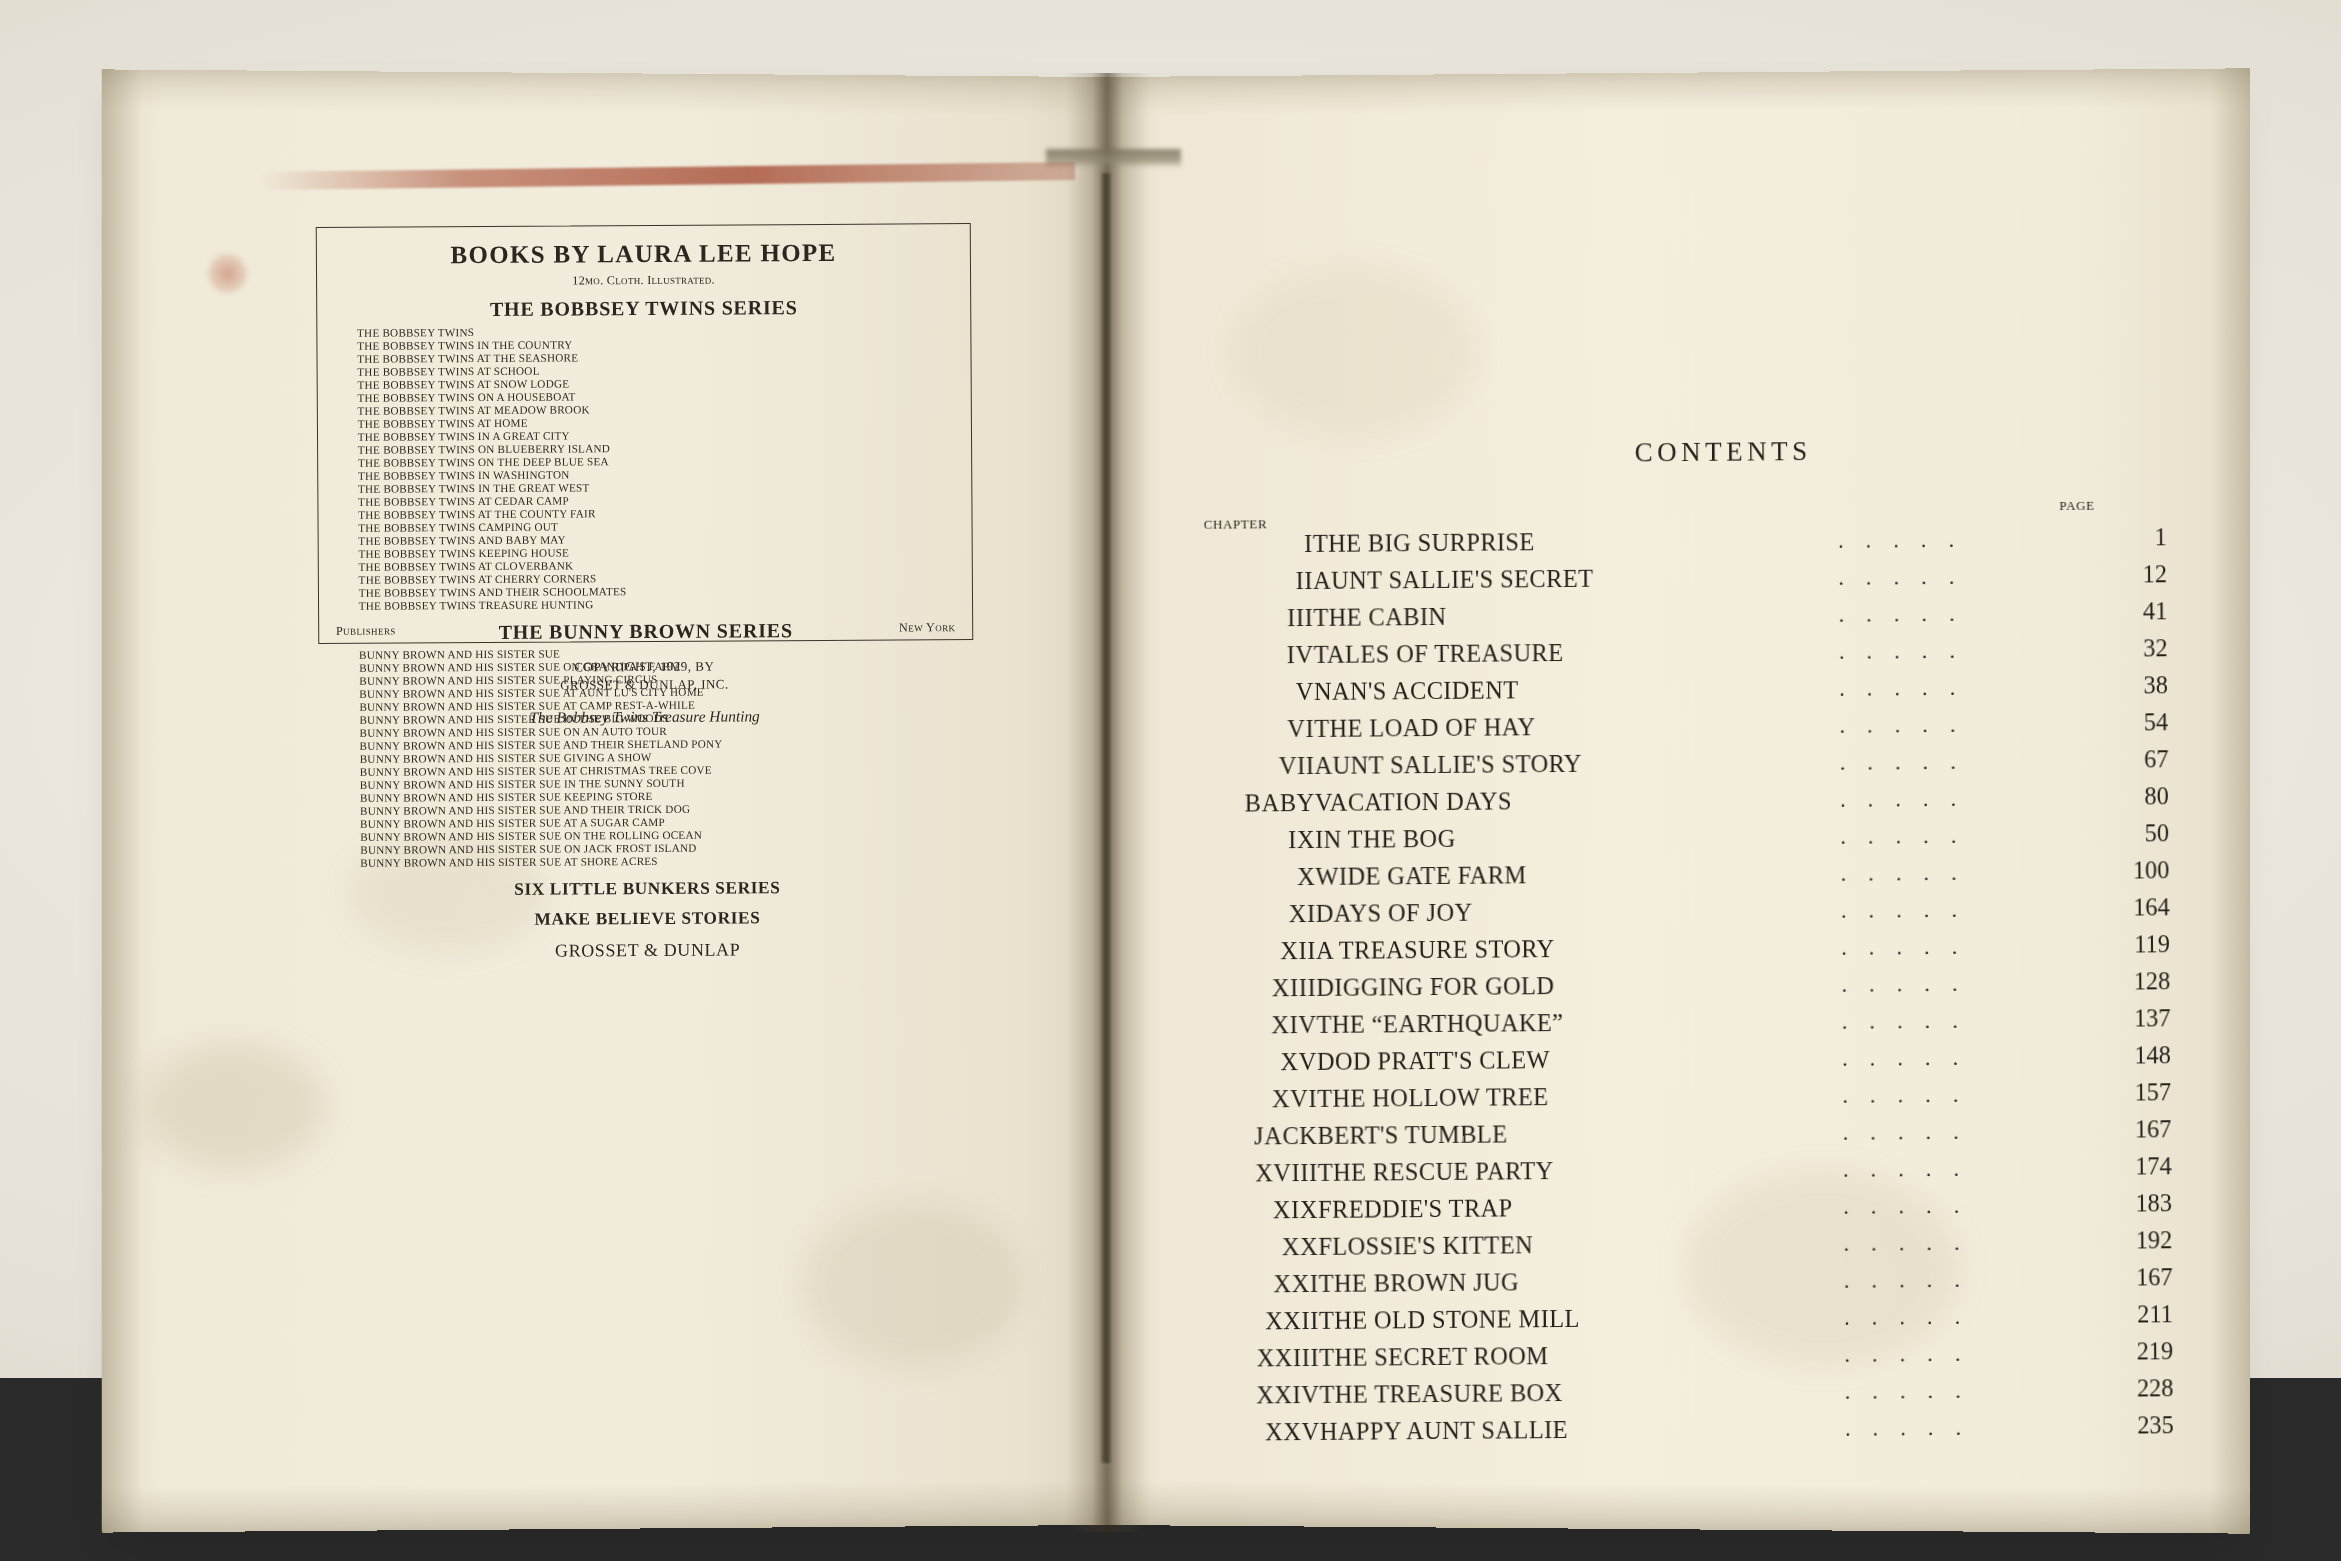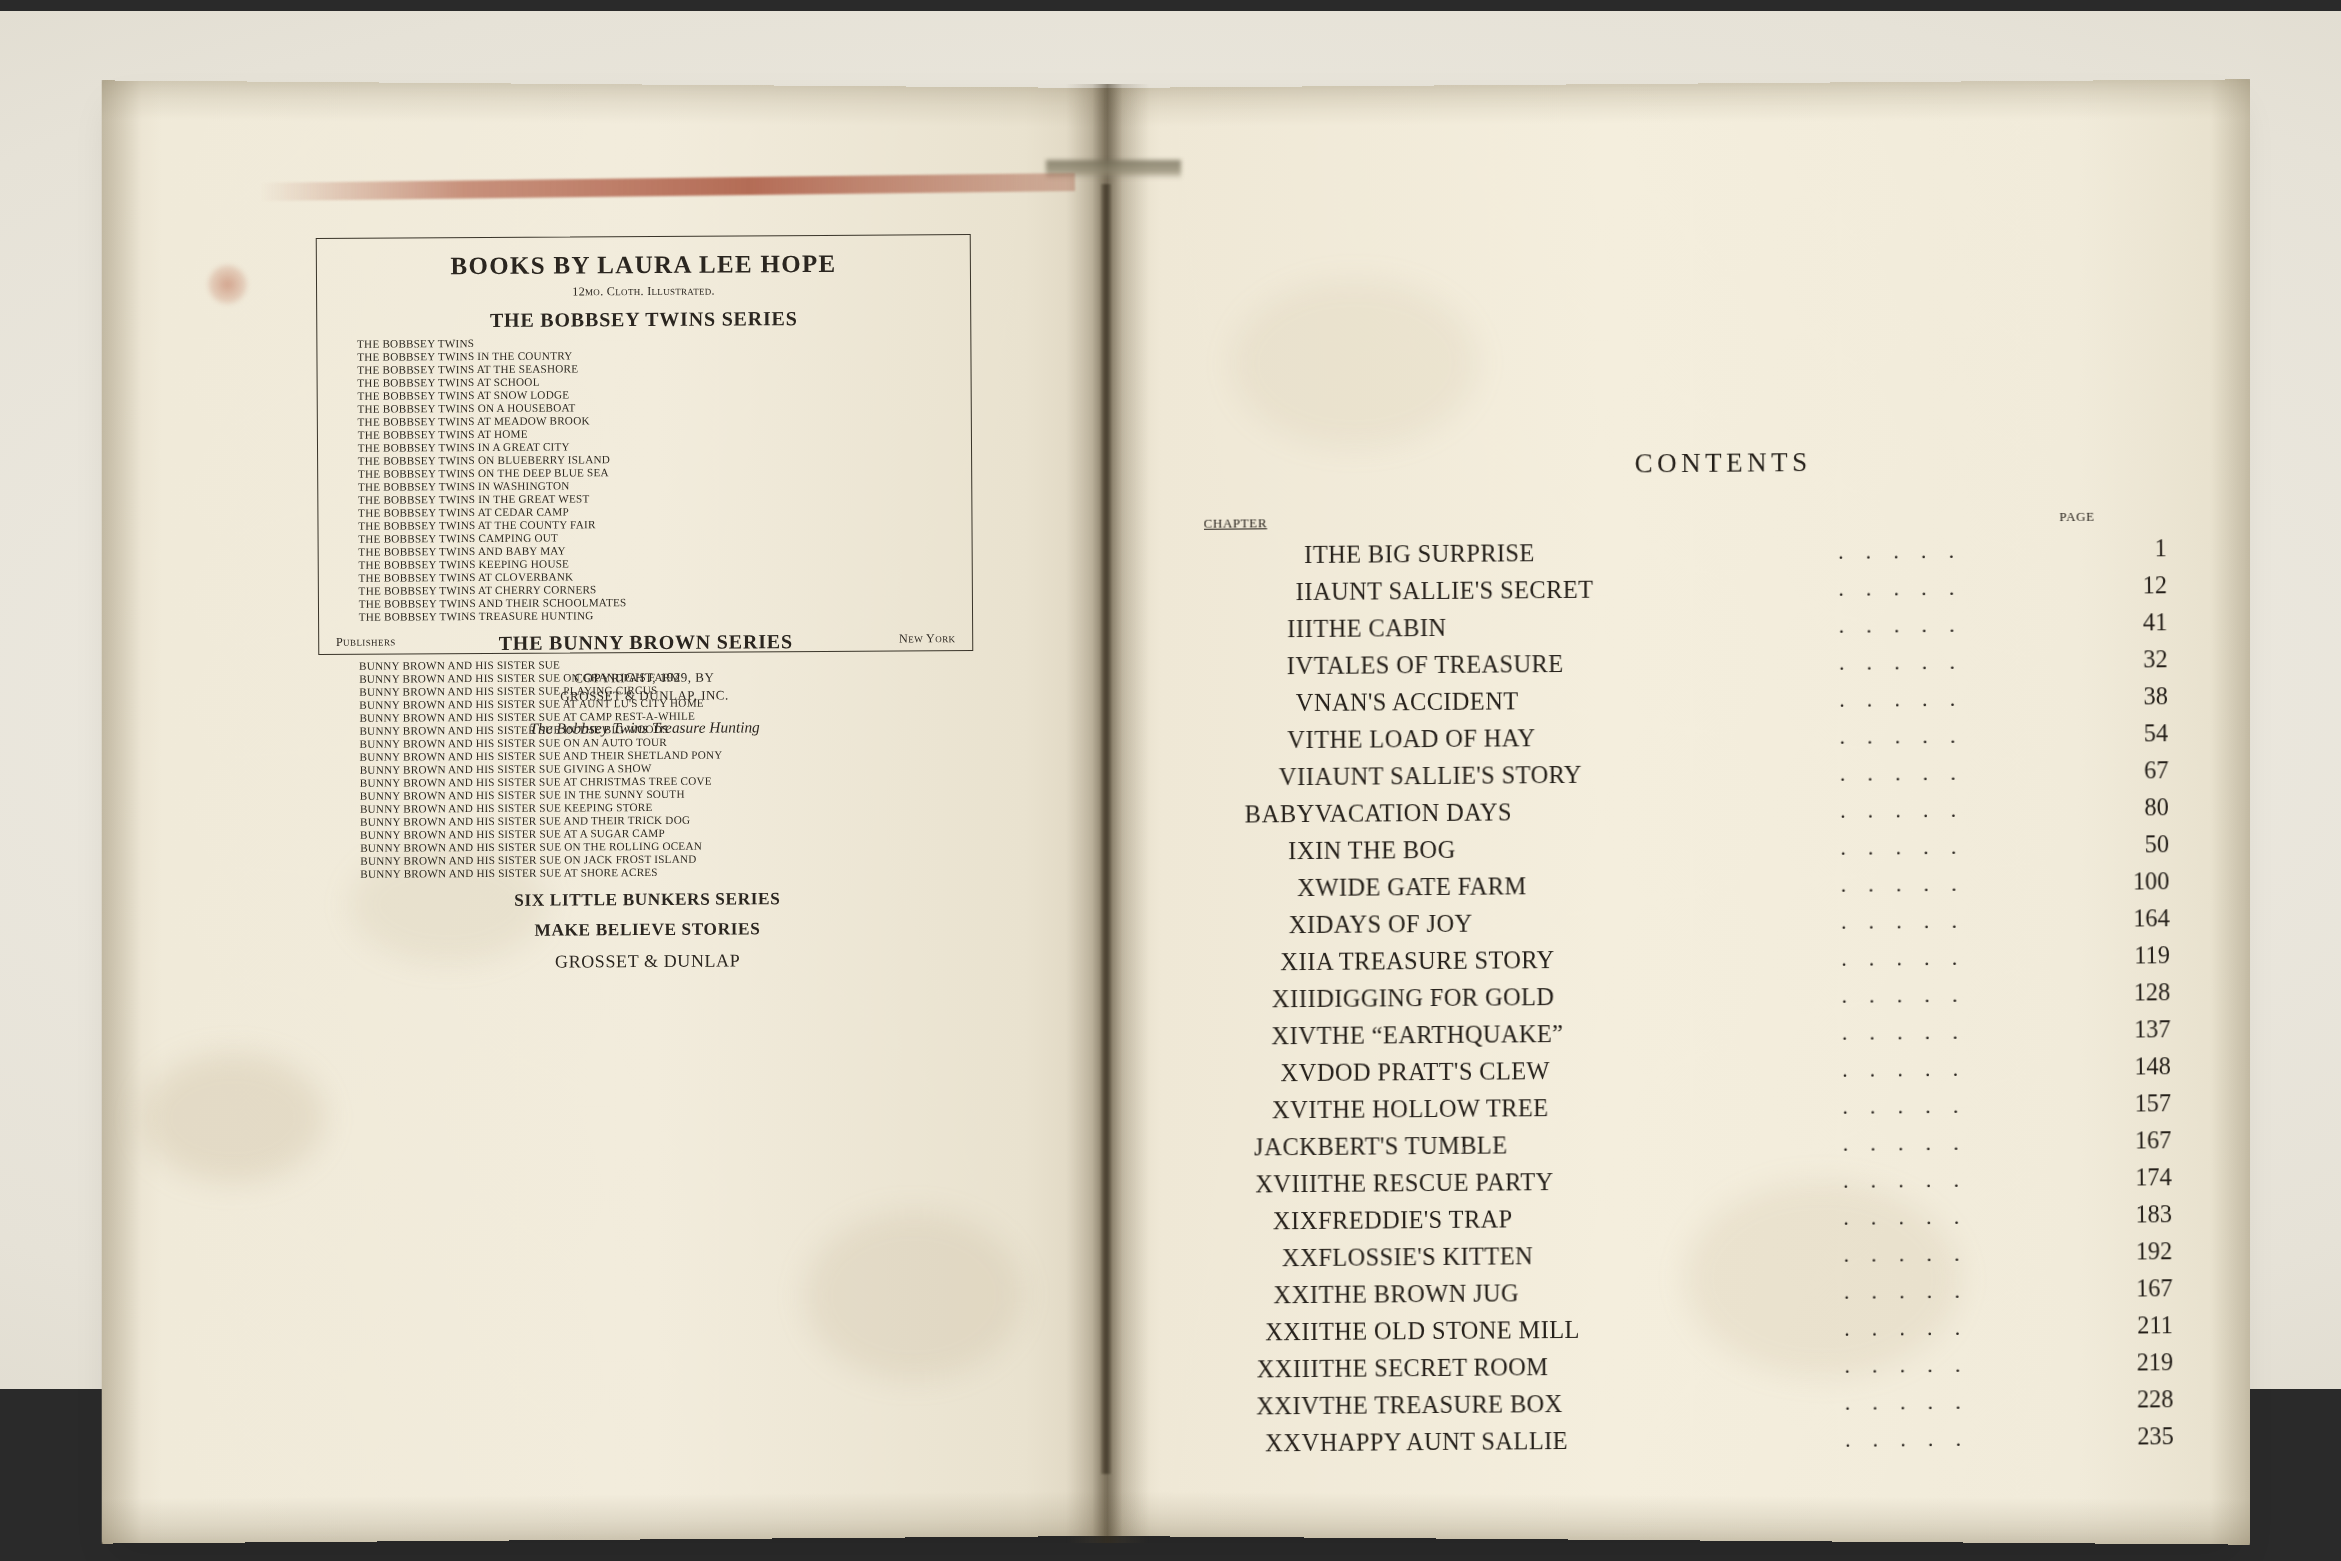--- a/index.html
+++ b/index.html
@@ -15,21 +15,20 @@
   }
 
   
   #scene {
     position: relative;
     width: 2342px;
     height: 1378px;
     background: #efece4;
     background-image:
       radial-gradient(ellipse at 50% 45%, #f3f0e8 0%, #e7e3d8 55%, #d8d3c6 100%);
-    margin-top: 11px;
   }
 
   
   .backdrop {
     position: absolute;
     inset: 0;
     background:
       radial-gradient(ellipse 120% 90% at 50% 50%, #f2efe7 0%, #e6e2d7 60%, #d5d0c2 100%);
   }
 
@@ -269,22 +268,21 @@
     position: relative;
     height: 26px;
     margin-top: 33px;
     font-size: 13px;
     font-variant: small-caps;
     letter-spacing: 0.6px;
   }
   #toc-head-chapter {
     position: absolute;
     left: 0;
-    top: 0;
-    text-decoration: underline;
+    top: 12px;
   }
   #toc-head-page {
     position: absolute;
     right: 72px;
     top: 0;
   }
   table.toc {
     border-collapse: collapse;
     width: 100%;
     margin-top: -3.9px;

